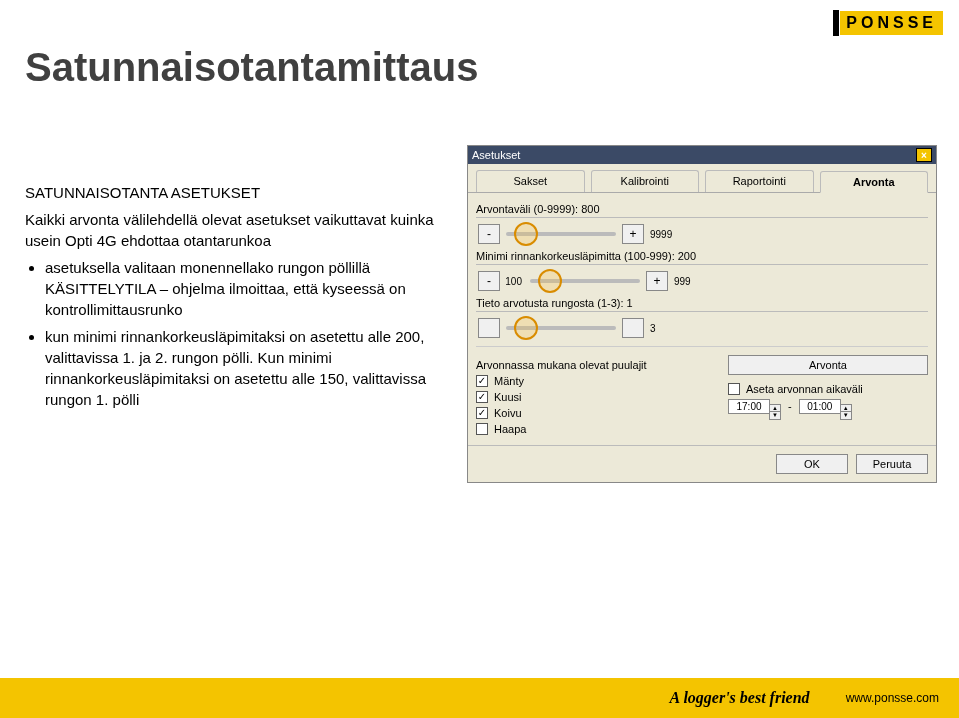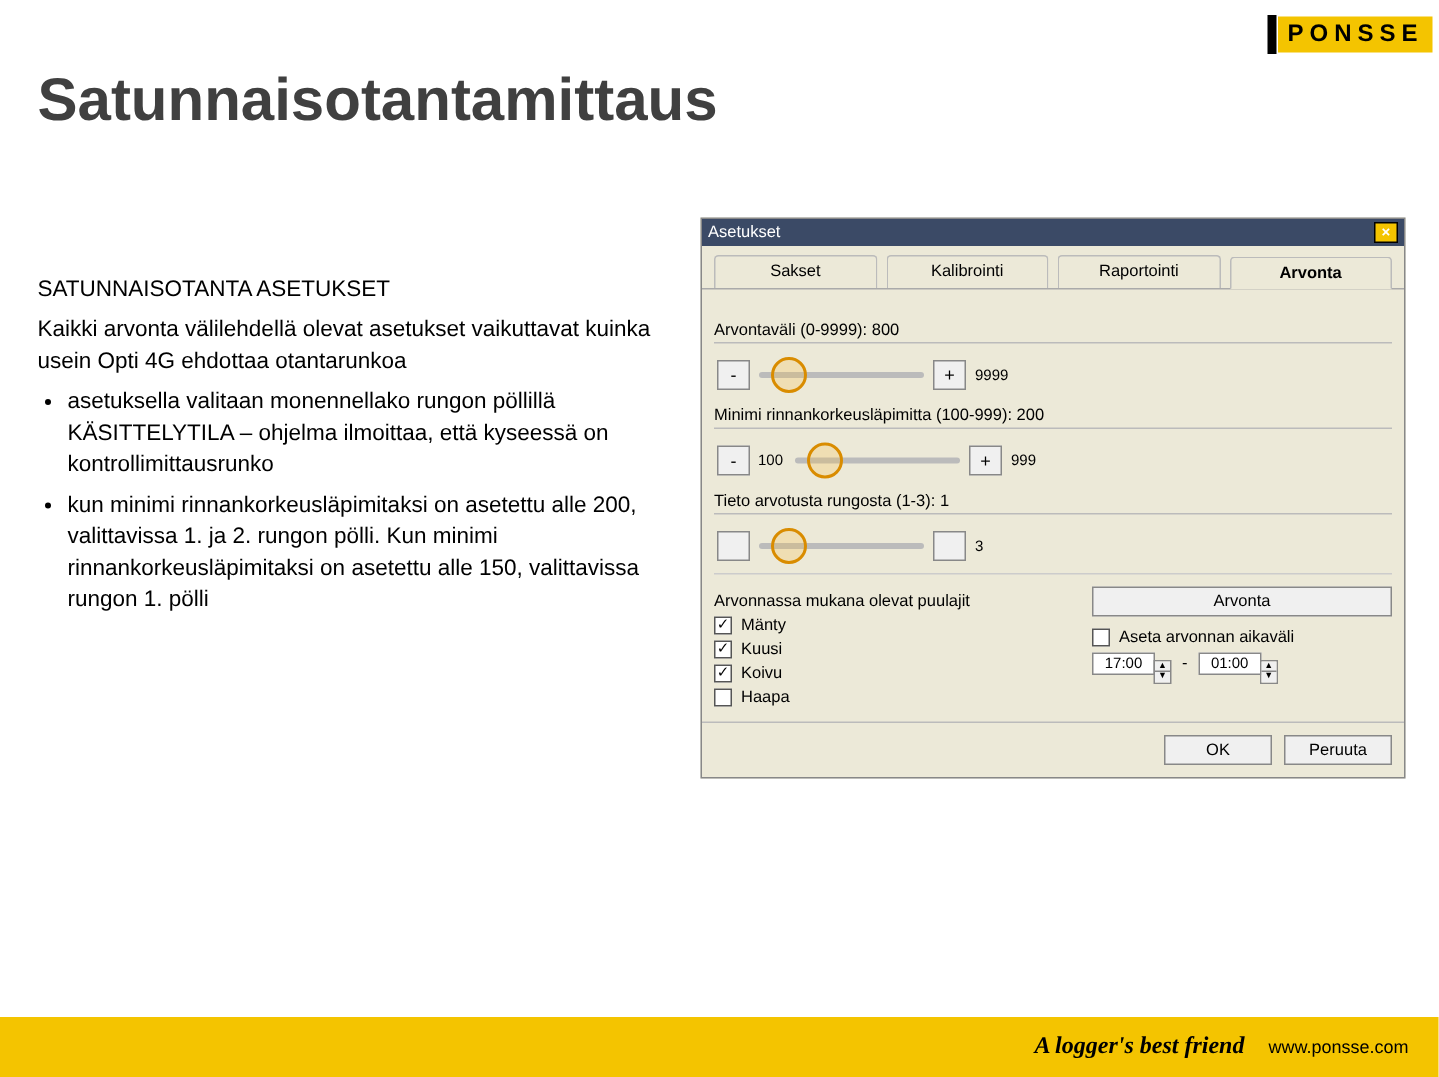--- a/index.html
+++ b/index.html
@@ -7,21 +7,21 @@
     width: 959px;
     height: 718px;
     background: #fff;
     font-family: Arial, Helvetica, sans-serif;
     position: relative;
     overflow: hidden;
   }
   .logo {
     position: absolute;
     top: 10px;
-    right: 4px;
+    right: 16px;
     display: flex;
     align-items: center;
   }
   .logo-bar { width: 6px; height: 26px; background: #000; margin-right: 1px; }
   .logo-box {
     background: #f4c400;
     padding: 3px 6px;
     font-weight: bold;
     letter-spacing: 4px;
     font-size: 16px;
@@ -98,21 +98,20 @@
   }
   .tab.active { font-weight: bold; border-bottom: 1px solid #ece9d8; position: relative; top: 1px; }
   .body {
     padding: 10px 8px 6px 8px;
   }
   .row {
     display: flex;
     align-items: center;
     margin-bottom: 6px;
     position: relative;
-    margin-top: 11px;
   }
   .row-label {
     flex: 1;
     font-size: 11px;
     padding-bottom: 2px;
     border-bottom: 1px solid #bbb;
   }
   .btn-sq {
     width: 22px; height: 20px;
     background: #f0f0f0;
@@ -215,21 +214,21 @@
 
   .footer {
     position: absolute;
     bottom: 0; left: 0; right: 0;
     height: 40px;
     background: #f4c400;
     display: flex;
     align-items: center;
     justify-content: flex-end;
     padding: 0 20px;
-    gap: 16px;
+    gap: 36px;
   }
   .tagline {
     font-family: Georgia, serif;
     font-style: italic;
     font-weight: bold;
     font-size: 16px;
     color: #000;
   }
   .url { font-size: 12px; color: #000; }
 </style>

